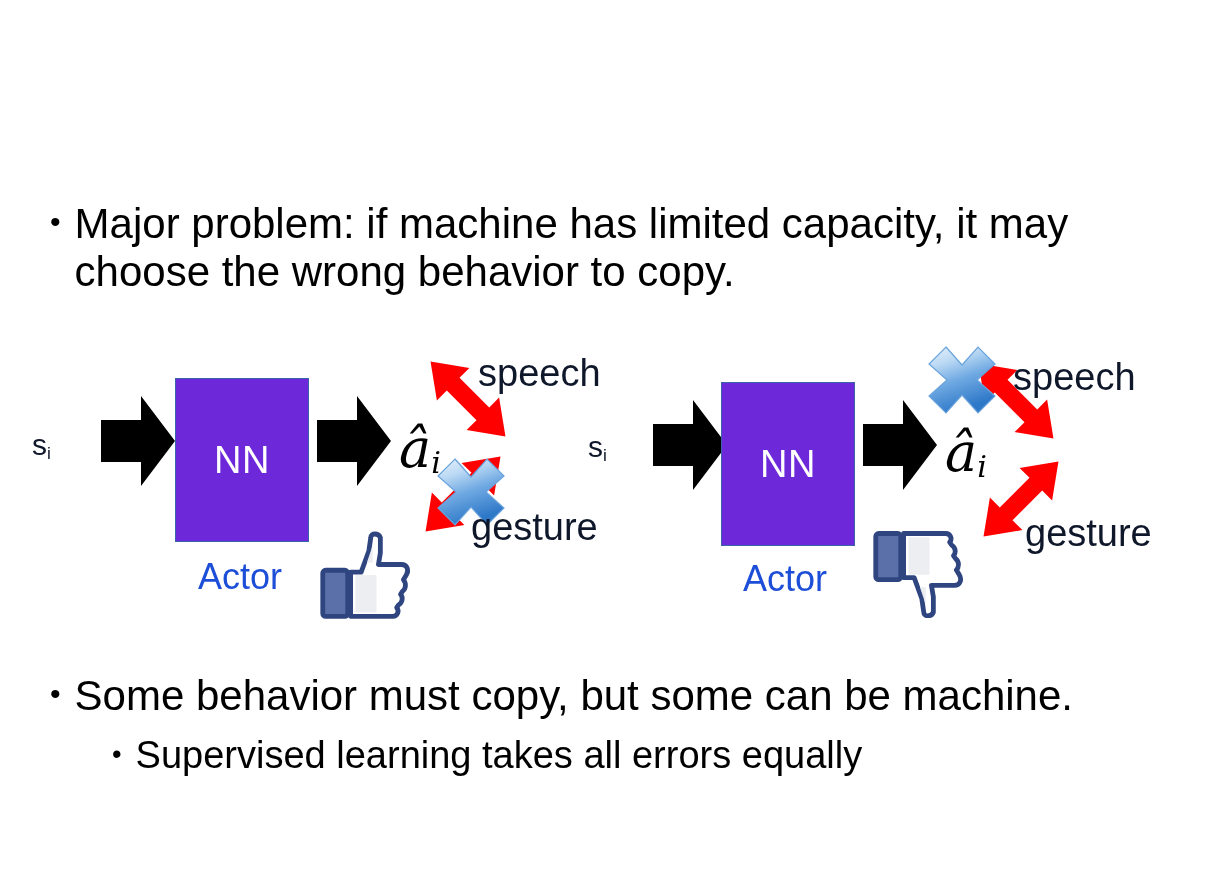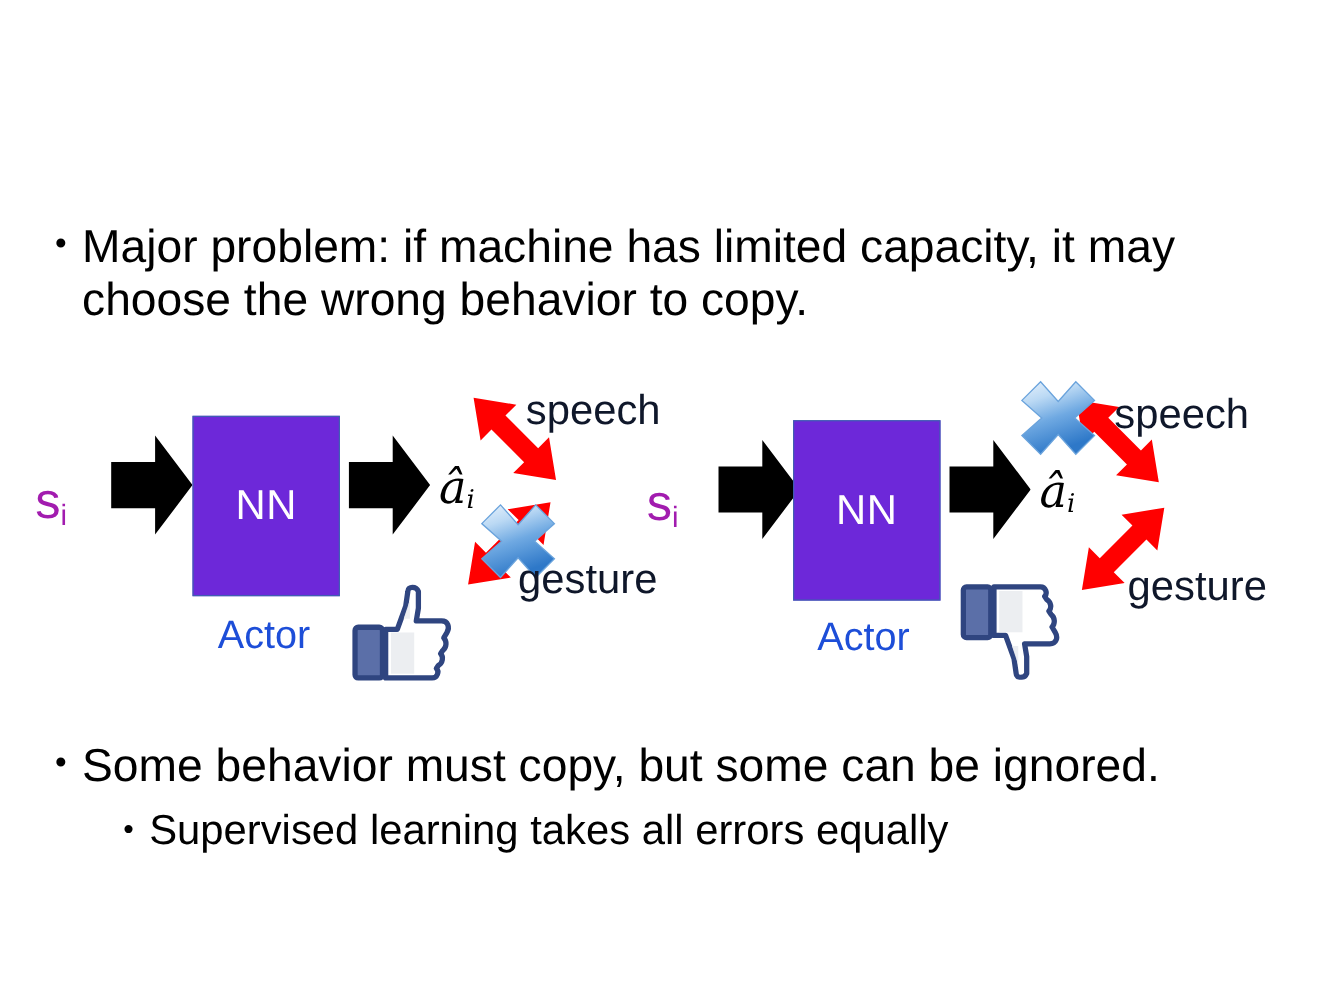--- a/index.html
+++ b/index.html
@@ -81,22 +81,22 @@
     width: 600px;
     height: 310px;
   }
   #diagram-left  { left: 14px; }
   #diagram-right { left: 570px; }
 
   
   .state-label {
     position: absolute;
     font-family: "Liberation Sans", sans-serif;
-    font-size: 46px;
-    color: #a21caf;
+    font-size: 30px;
+    color: #0f172a;
     white-space: nowrap;
   }
   .state-label sub {
     font-size: 0.58em;
     vertical-align: -0.22em;
   }
 
   
   .block-arrow {
     position: absolute;
@@ -128,21 +128,21 @@
     font-size: 36px;
     color: #1d4ed8;
     white-space: nowrap;
   }
 
   
   .ahat-label {
     position: absolute;
     font-family: "DejaVu Serif", serif;
     font-style: italic;
-    font-size: 42px;
+    font-size: 54px;
     color: #000;
     white-space: nowrap;
     line-height: 1;
     text-align: center;
   }
   .ahat-label sub {
     font-size: 0.56em;
     vertical-align: -0.2em;
   }
 
@@ -344,21 +344,21 @@
           <path d="M56 16 L50 34 L56 34 Z" fill="#E9EBEF" opacity="0.9"></path>
         </g>
       </svg>
     </div>
 
   </div>
 
   <div class="bullet-block" id="bullet-bottom-1">
     <div class="bullet-row">
       <span class="bullet-dot">•</span>
-      <span class="bullet-text">Some behavior must copy, but some can be ignored.</span>
+      <span class="bullet-text">Some behavior must copy, but some can be machine.</span>
     </div>
   </div>
 
   <div class="bullet-block" id="bullet-bottom-2">
     <div class="bullet-row">
       <span class="bullet-dot">•</span>
       <span class="bullet-text">Supervised learning takes all errors equally</span>
     </div>
   </div>
 

